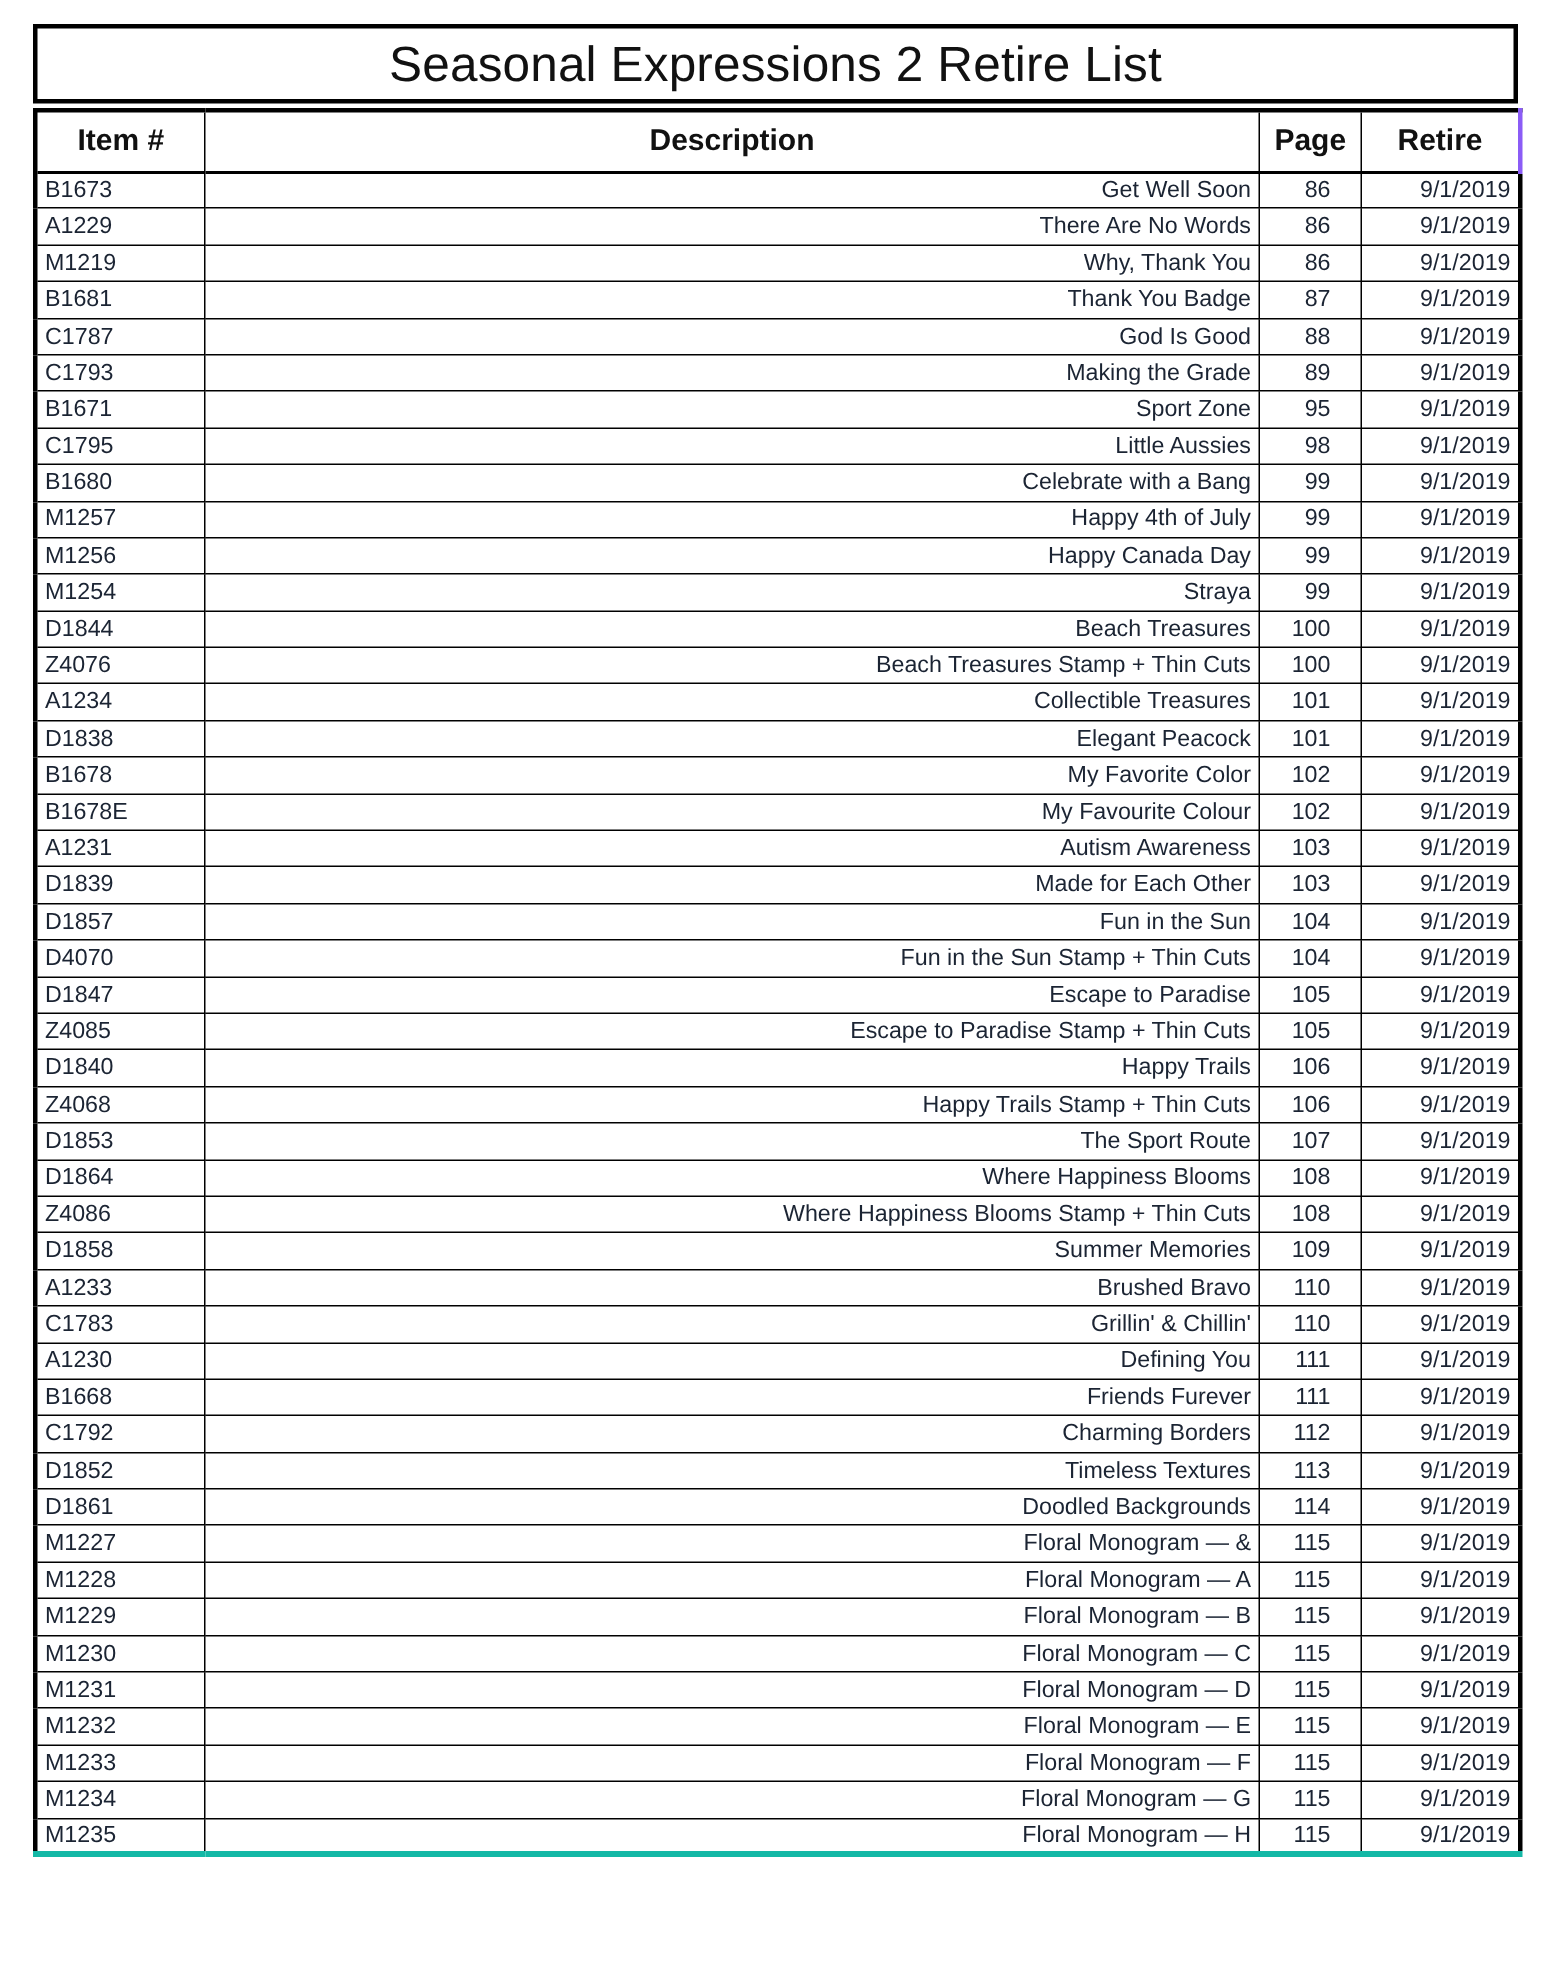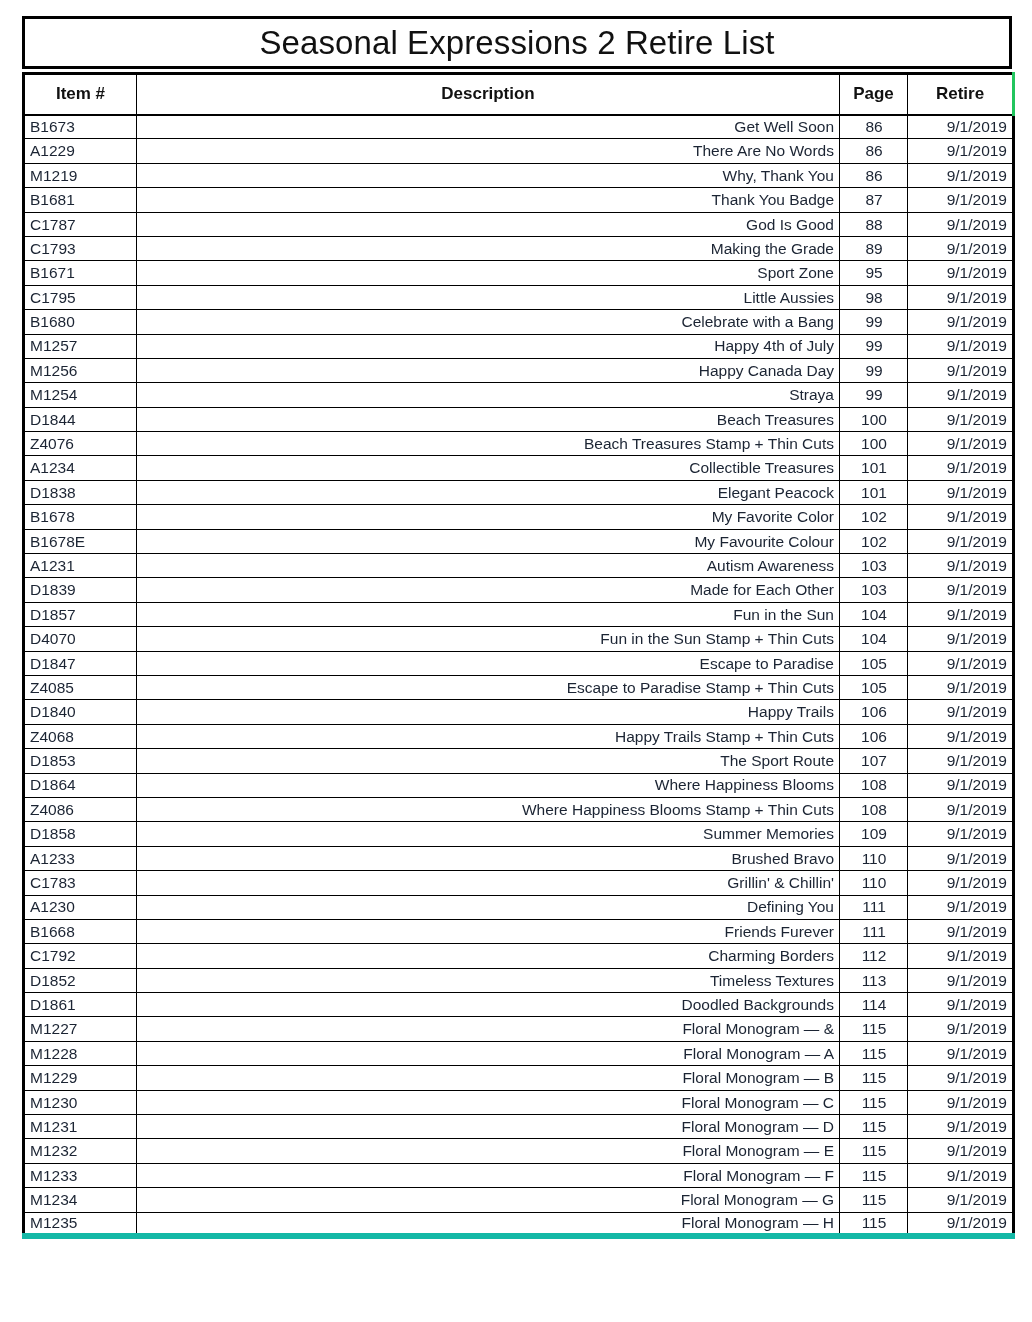--- a/index.html
+++ b/index.html
@@ -61,52 +61,52 @@
   table.retire-table col.c-desc   { width: 703px; }
   table.retire-table col.c-page   { width: 68px;  }
   table.retire-table col.c-retire { width: 106px; }
 
   thead th {
     box-sizing: border-box;
     border: 1px solid #000000;
     border-top: 3px solid #000000;
     border-bottom: 2px solid #000000;
     height: 41px;
-    font-size: 17px;
+    font-size: 20px;
     font-weight: bold;
     color: #111111;
     text-align: center;
     vertical-align: middle;
     padding: 0 4px;
     background: #ffffff;
   }
   thead th.th-item   { border-left: 3px solid #000000; }
-  thead th.th-retire { border-right: 3px solid #22c55e; }
+  thead th.th-retire { border-right: 3px solid #8b5cf6; }
 
   tbody td {
     box-sizing: border-box;
     border-left: 1px solid #000000;
     border-right: 1px solid #000000;
     border-bottom: 1px solid #000000;
     height: 24.4px;
     font-size: 15.5px;
     line-height: 1;
     color: #1b2433;
     vertical-align: middle;
     padding: 0 5px;
     background: #ffffff;
     white-space: nowrap;
     overflow: hidden;
   }
   tbody td.td-item   { text-align: left;  border-left: 3px solid #000000; margin-top: 42px; }
   tbody td.td-desc   { text-align: right;  }
-  tbody td.td-page   { text-align: center; padding-right: 4px; }
+  tbody td.td-page   { text-align: right; padding-right: 20px; }
   tbody td.td-retire { text-align: right; border-right: 3px solid #000000; }
 
-  tbody tr:last-child td { border-bottom: 6px solid #14b8a6; }
+  tbody tr:last-child td { border-bottom: 4px solid #14b8a6; }
 </style>
 </head>
 <body>
 
 <div class="page">
   <div class="sheet">
 
     <div class="title-box">
       <div class="title-text">Seasonal Expressions 2 Retire List</div>
     </div>

